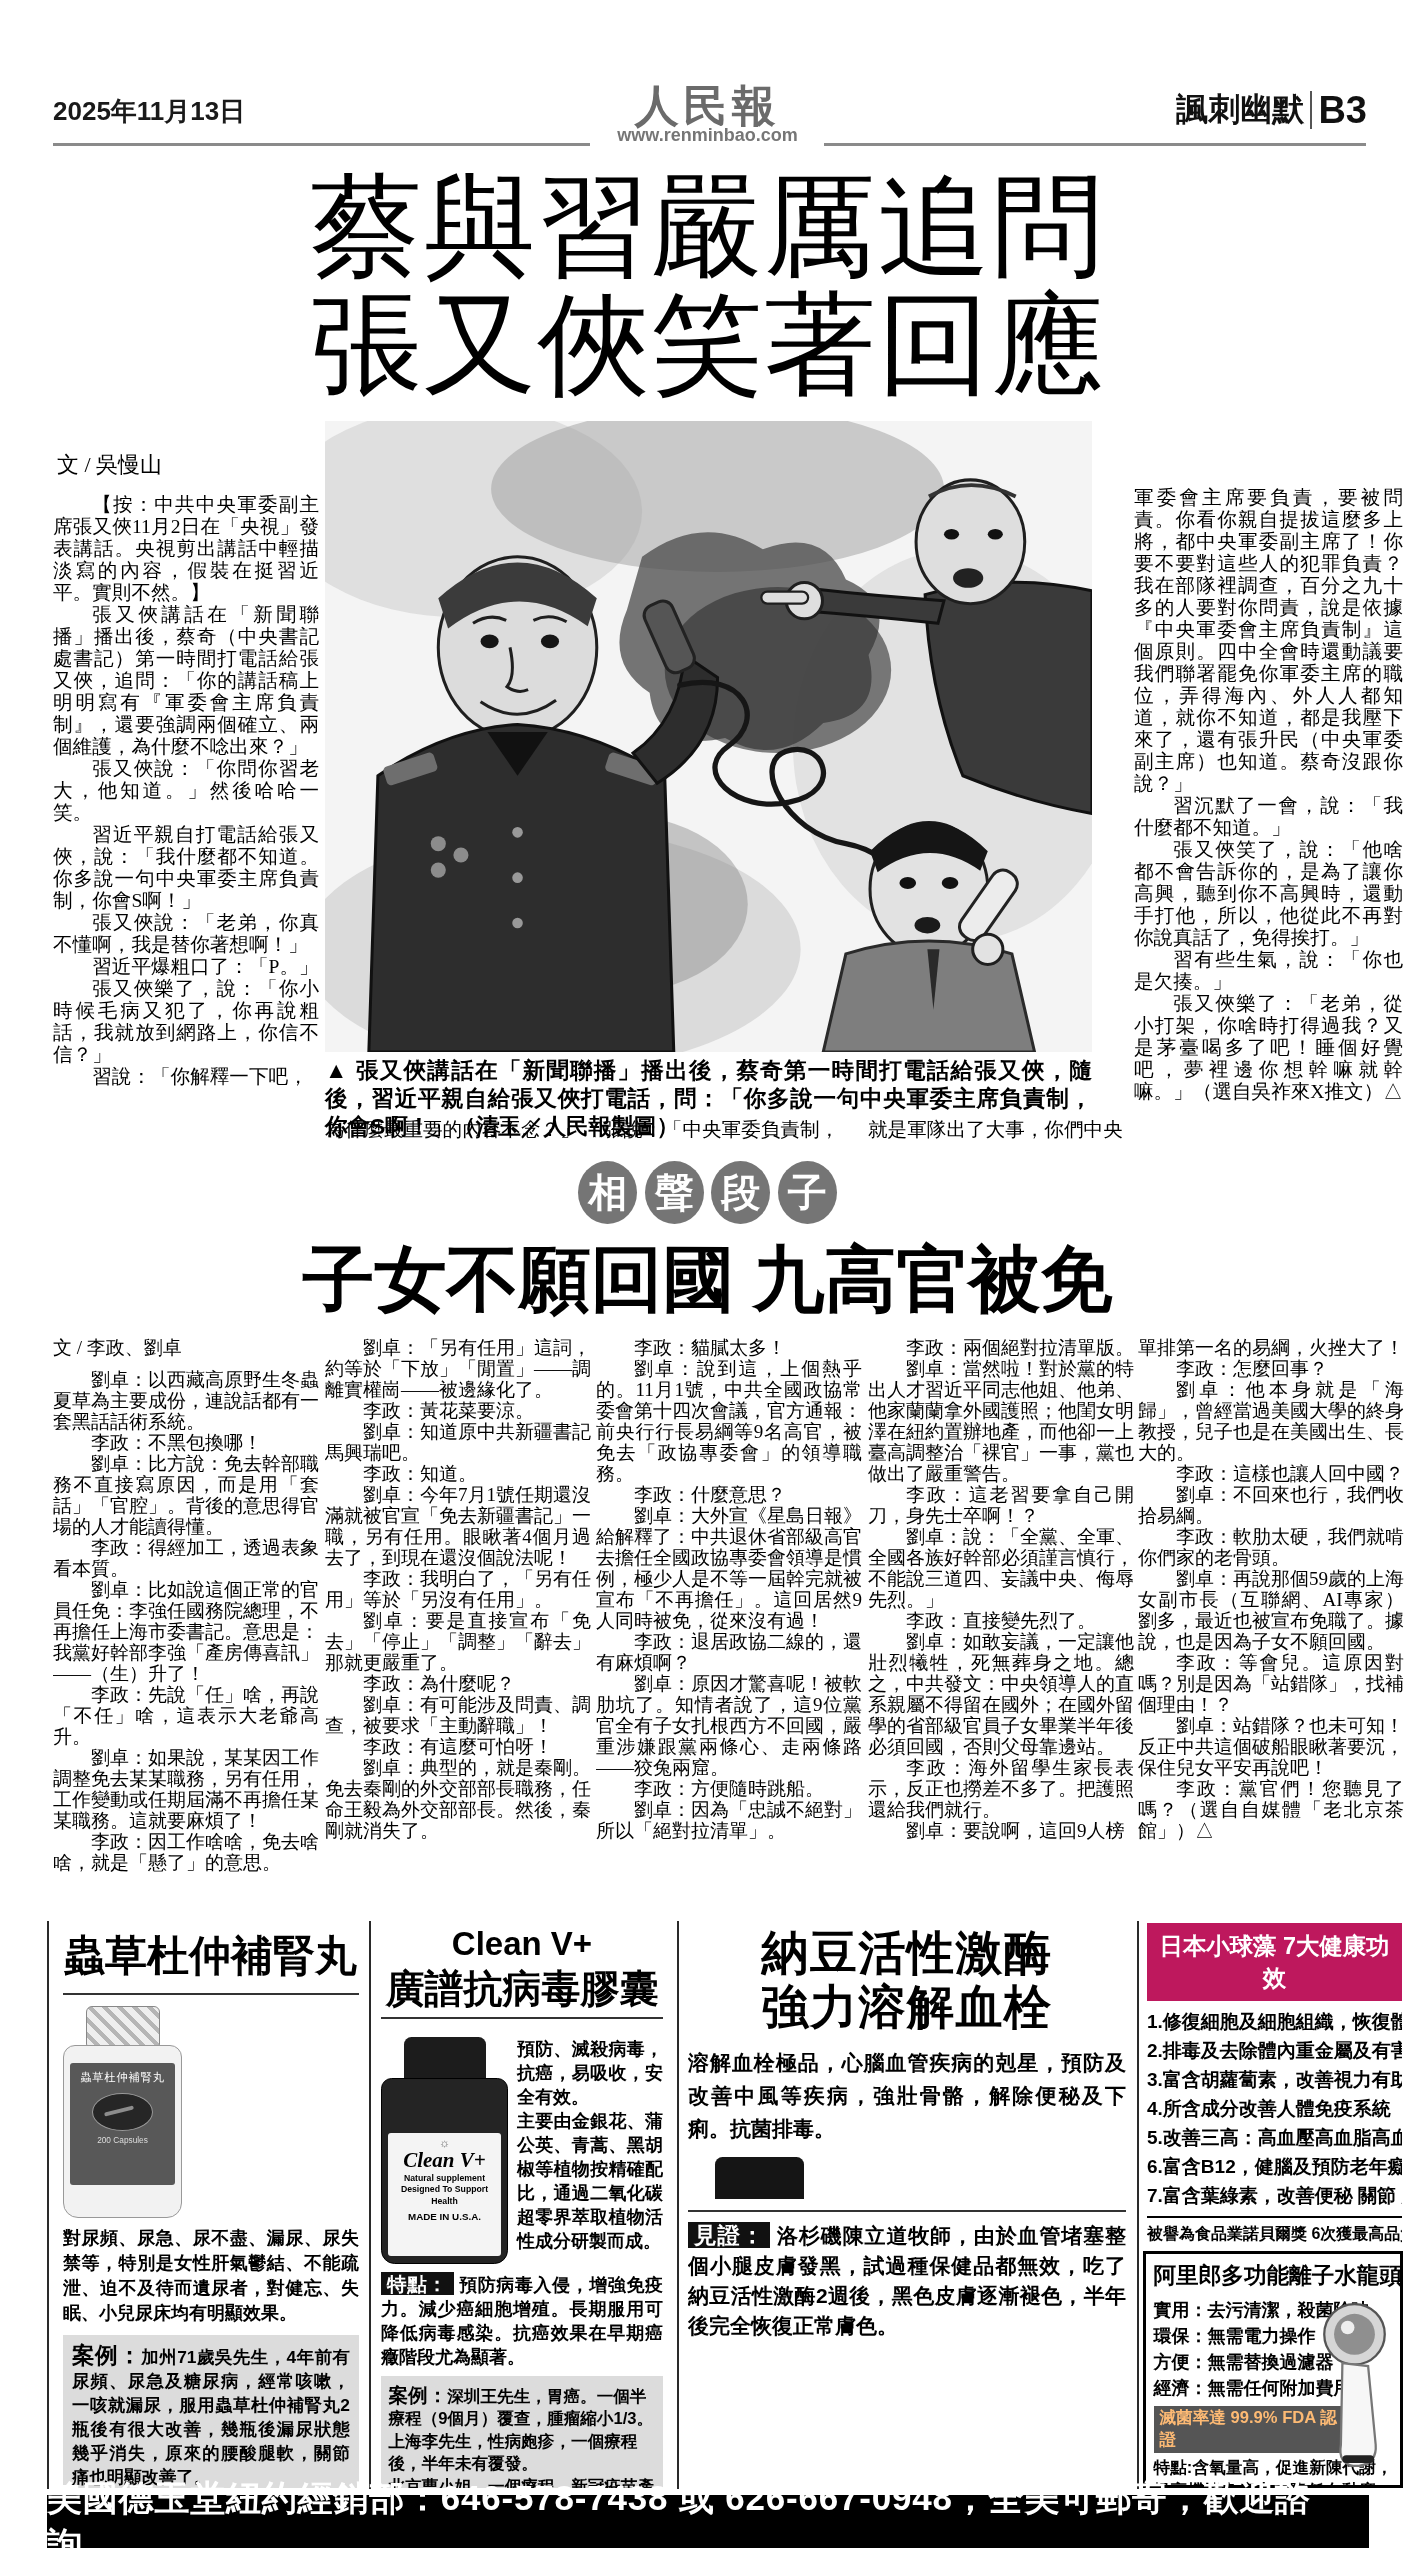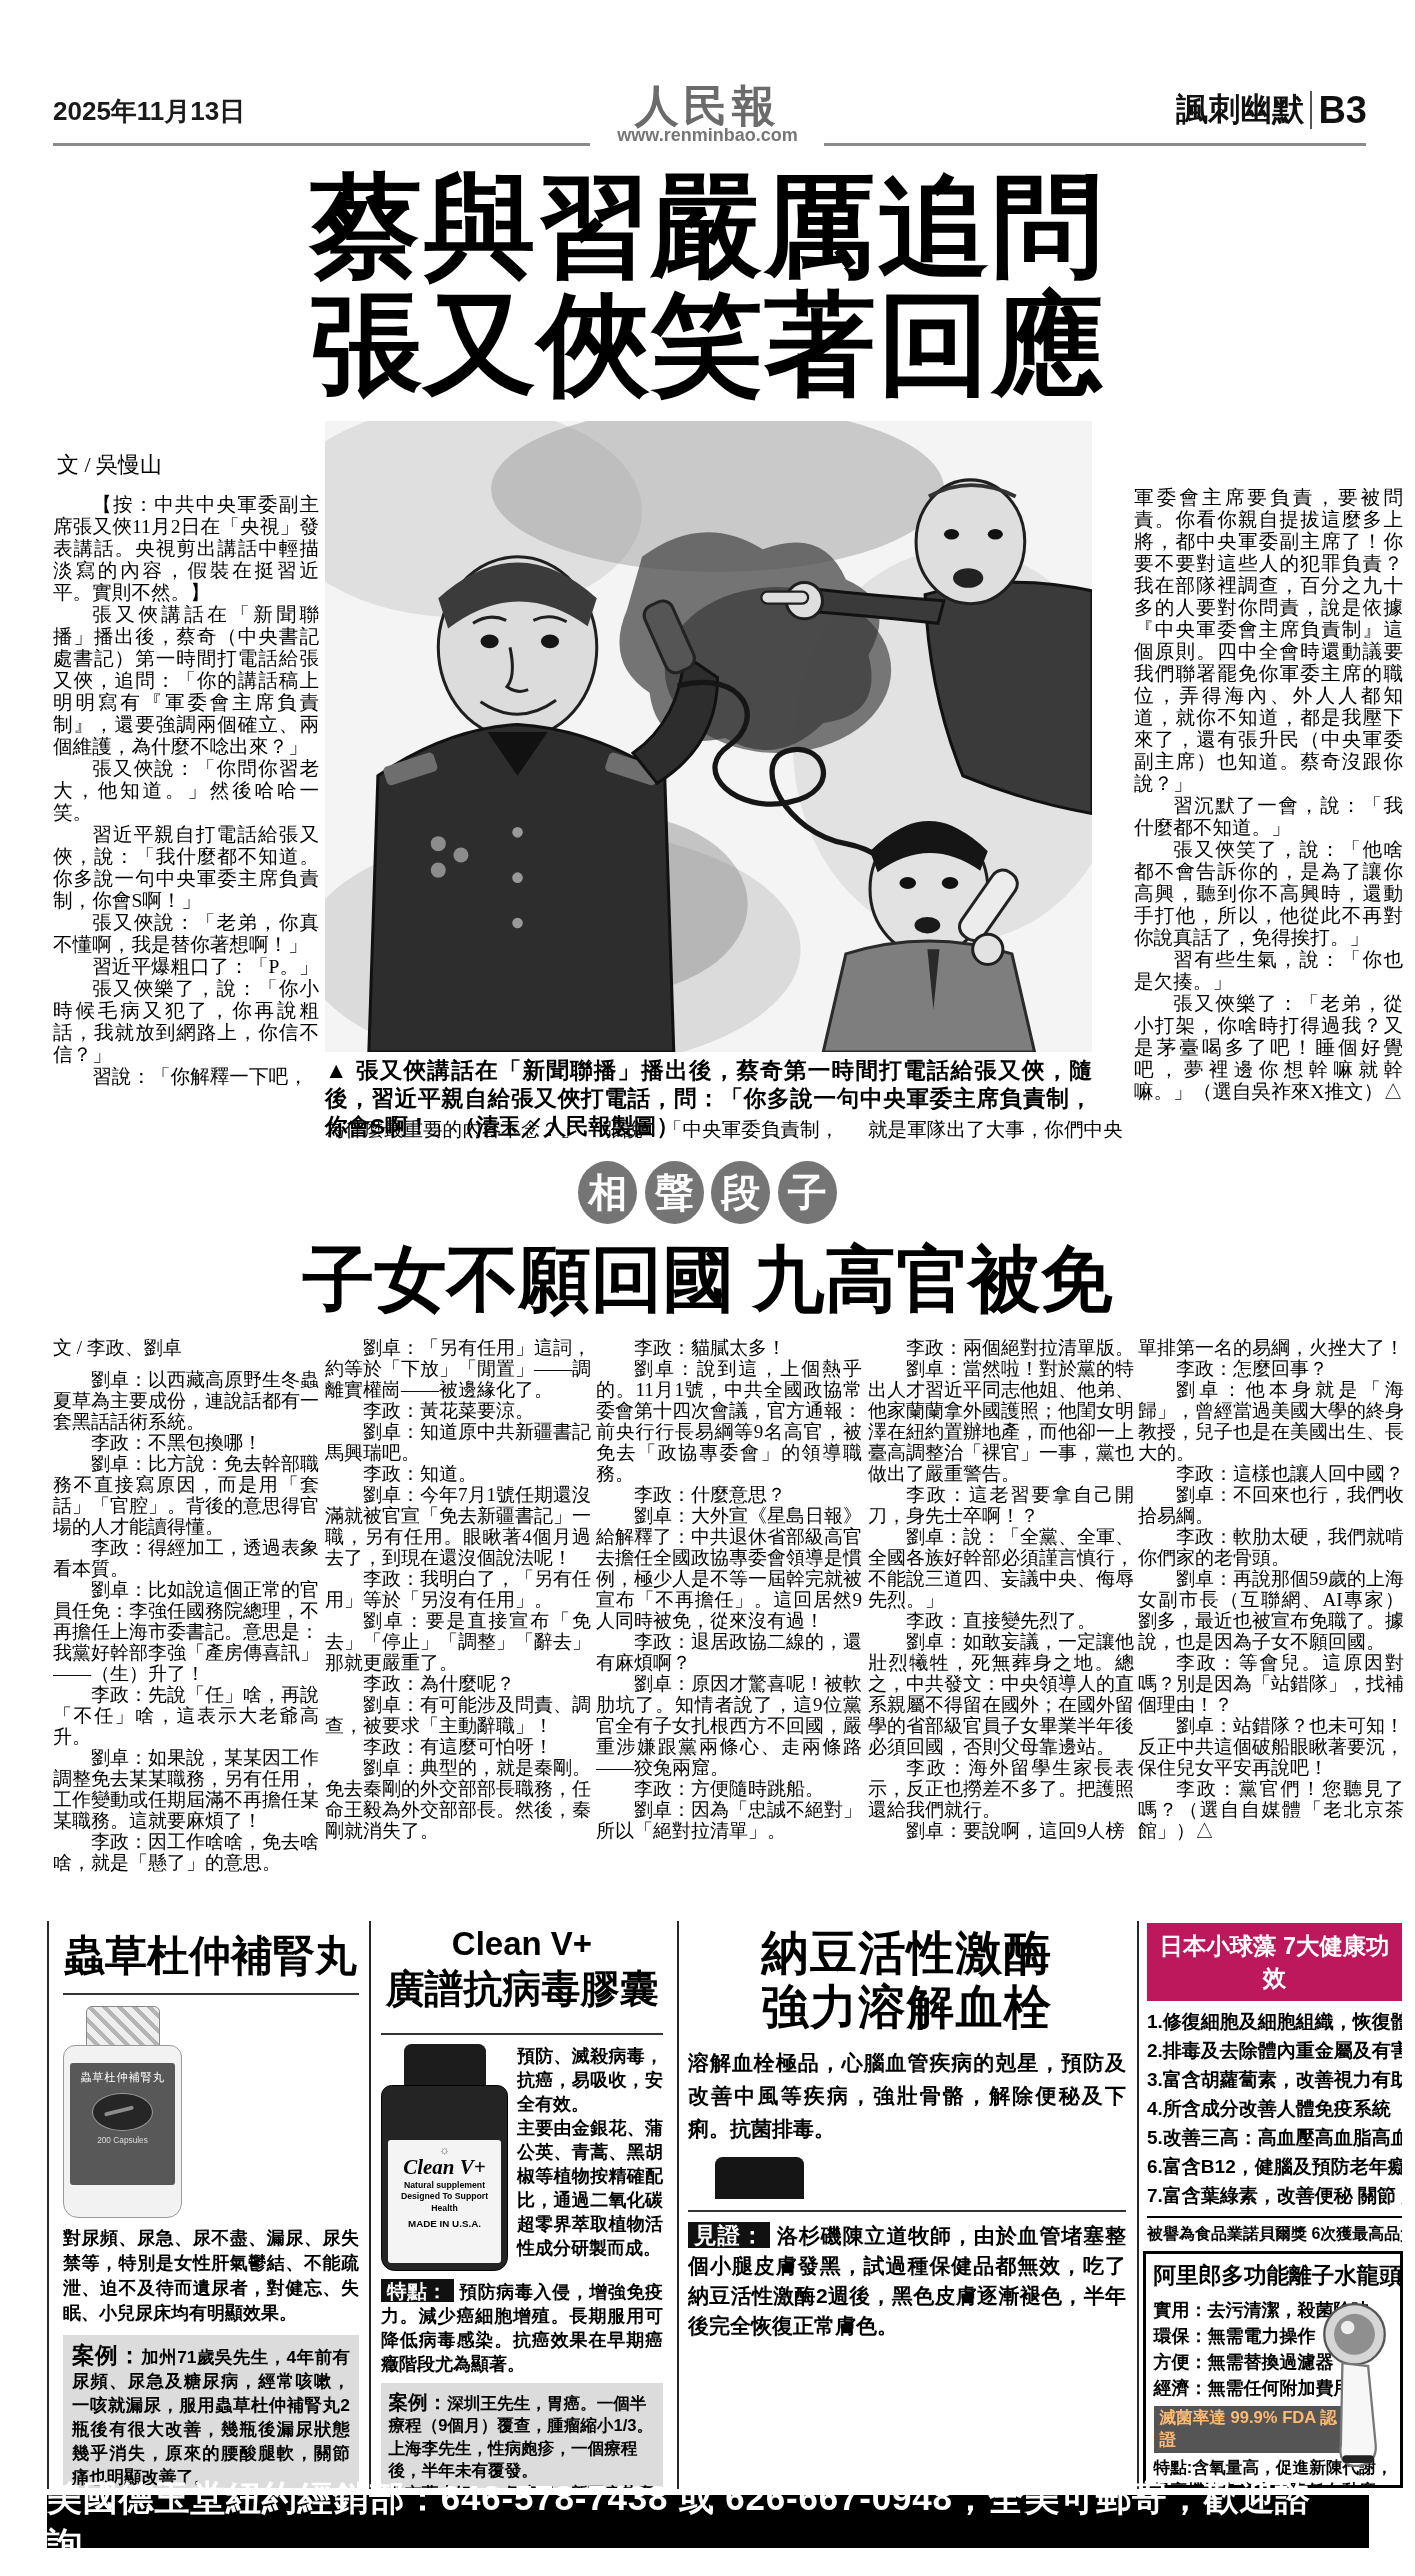--- a/index.html
+++ b/index.html
@@ -18,21 +18,21 @@
                     font-family:"Liberation Sans",sans-serif; font-weight:900; color:#111; }
   .section-name { font-size:32px; }
   .section-sep { width:2.3px; height:38px; background:#555; }
   .page-no { font-size:38px; }
   .rule { position:absolute; top:143px; height:3px; background:#8a8a8a; }
   .rule.left { left:53px; width:537px; }
   .rule.right { left:824px; width:542px; }
 
   
   .headline1 { position:absolute; left:0; right:0; top:168px; text-align:center;
-               font-weight:700; font-size:112px; line-height:118px; letter-spacing:1.5px; }
+               font-weight:400; font-size:112px; line-height:118px; letter-spacing:1.5px; }
   .byline { font-size:22px; }
   #byline1 { position:absolute; left:57px; top:450px; }
   .col { position:absolute; text-align:justify; overflow:hidden; }
   .col p { margin:0; text-indent:2em; }
   .col p.cont { text-indent:0; }
   .a1col { font-size:19.6px; line-height:22px; }
   #a1-left  { left:53px;  top:494px; width:266px; height:610px; }
   #a1-right { left:1134px; top:487px; width:269px; height:625px; }
 
   .cartoon { position:absolute; left:325px; top:421px; width:767px; height:631px; }
@@ -75,21 +75,21 @@
                   background:repeating-linear-gradient(45deg,#eee 0 6px,#b5b5b5 6px 10.6px); }
   .bottle1 .body-b { height:171px; background:#f2f2f2; border:1.5px solid #999; border-radius:12px 12px 15px 15px; margin-top:-1.5px; }
   .bottle1 .label { background:#585858; margin:16.6px 6px 0; height:115px; border-radius:3px; color:#fff; text-align:center; padding-top:7.5px; }
   .bottle1 .label .nm { font-size:11.3px; letter-spacing:0.8px; }
   .bottle1 .oval { width:59px; height:36px; background:#262626; border:1.5px solid #9a9a9a; border-radius:50%; margin:7.5px auto 4.5px; position:relative; }
   .bottle1 .oval i { position:absolute; left:10.6px; top:15px; width:30px; height:3.8px; background:#8c8c8c; border-radius:2.3px; transform:rotate(-14deg); }
   .bottle1 .caps { font-size:8.3px; color:#ddd; }
 
   #ad2 { left:381px; top:1926px; width:282px; height:562px; }
   #ad2 .t-en { text-align:center; font-weight:900; font-size:33px; line-height:36px; }
-  #ad2 .ad-title { font-size:39px; text-align:center; padding-bottom:17px; margin-bottom:9px; }
+  #ad2 .ad-title { font-size:39px; text-align:center; padding-bottom:1px; margin-bottom:18px; }
   #ad2 .row { display:flex; gap:9px; }
   #ad2 .body { font-size:18px; line-height:24px; font-weight:700; text-align:justify; }
   #ad2 .feature { margin-top:7.5px; font-size:18px; line-height:24px; font-weight:700; text-align:justify; }
   #ad2 .inv-label { font-size:19.6px; }
   #ad2 .case-box { margin-top:7.5px; padding:7.5px 7.5px; font-size:16.6px; line-height:22.6px; font-weight:700; }
   #ad2 .case-box p { margin:0; }
   #ad2 .case-label { font-size:19.6px; font-weight:900; }
 
   .bottle2 { width:127px; flex:none; }
   .bottle2 .cap { width:82px; height:44px; background:#1c1c1c; border-radius:7.5px 7.5px 0 0; margin:0 auto; }

